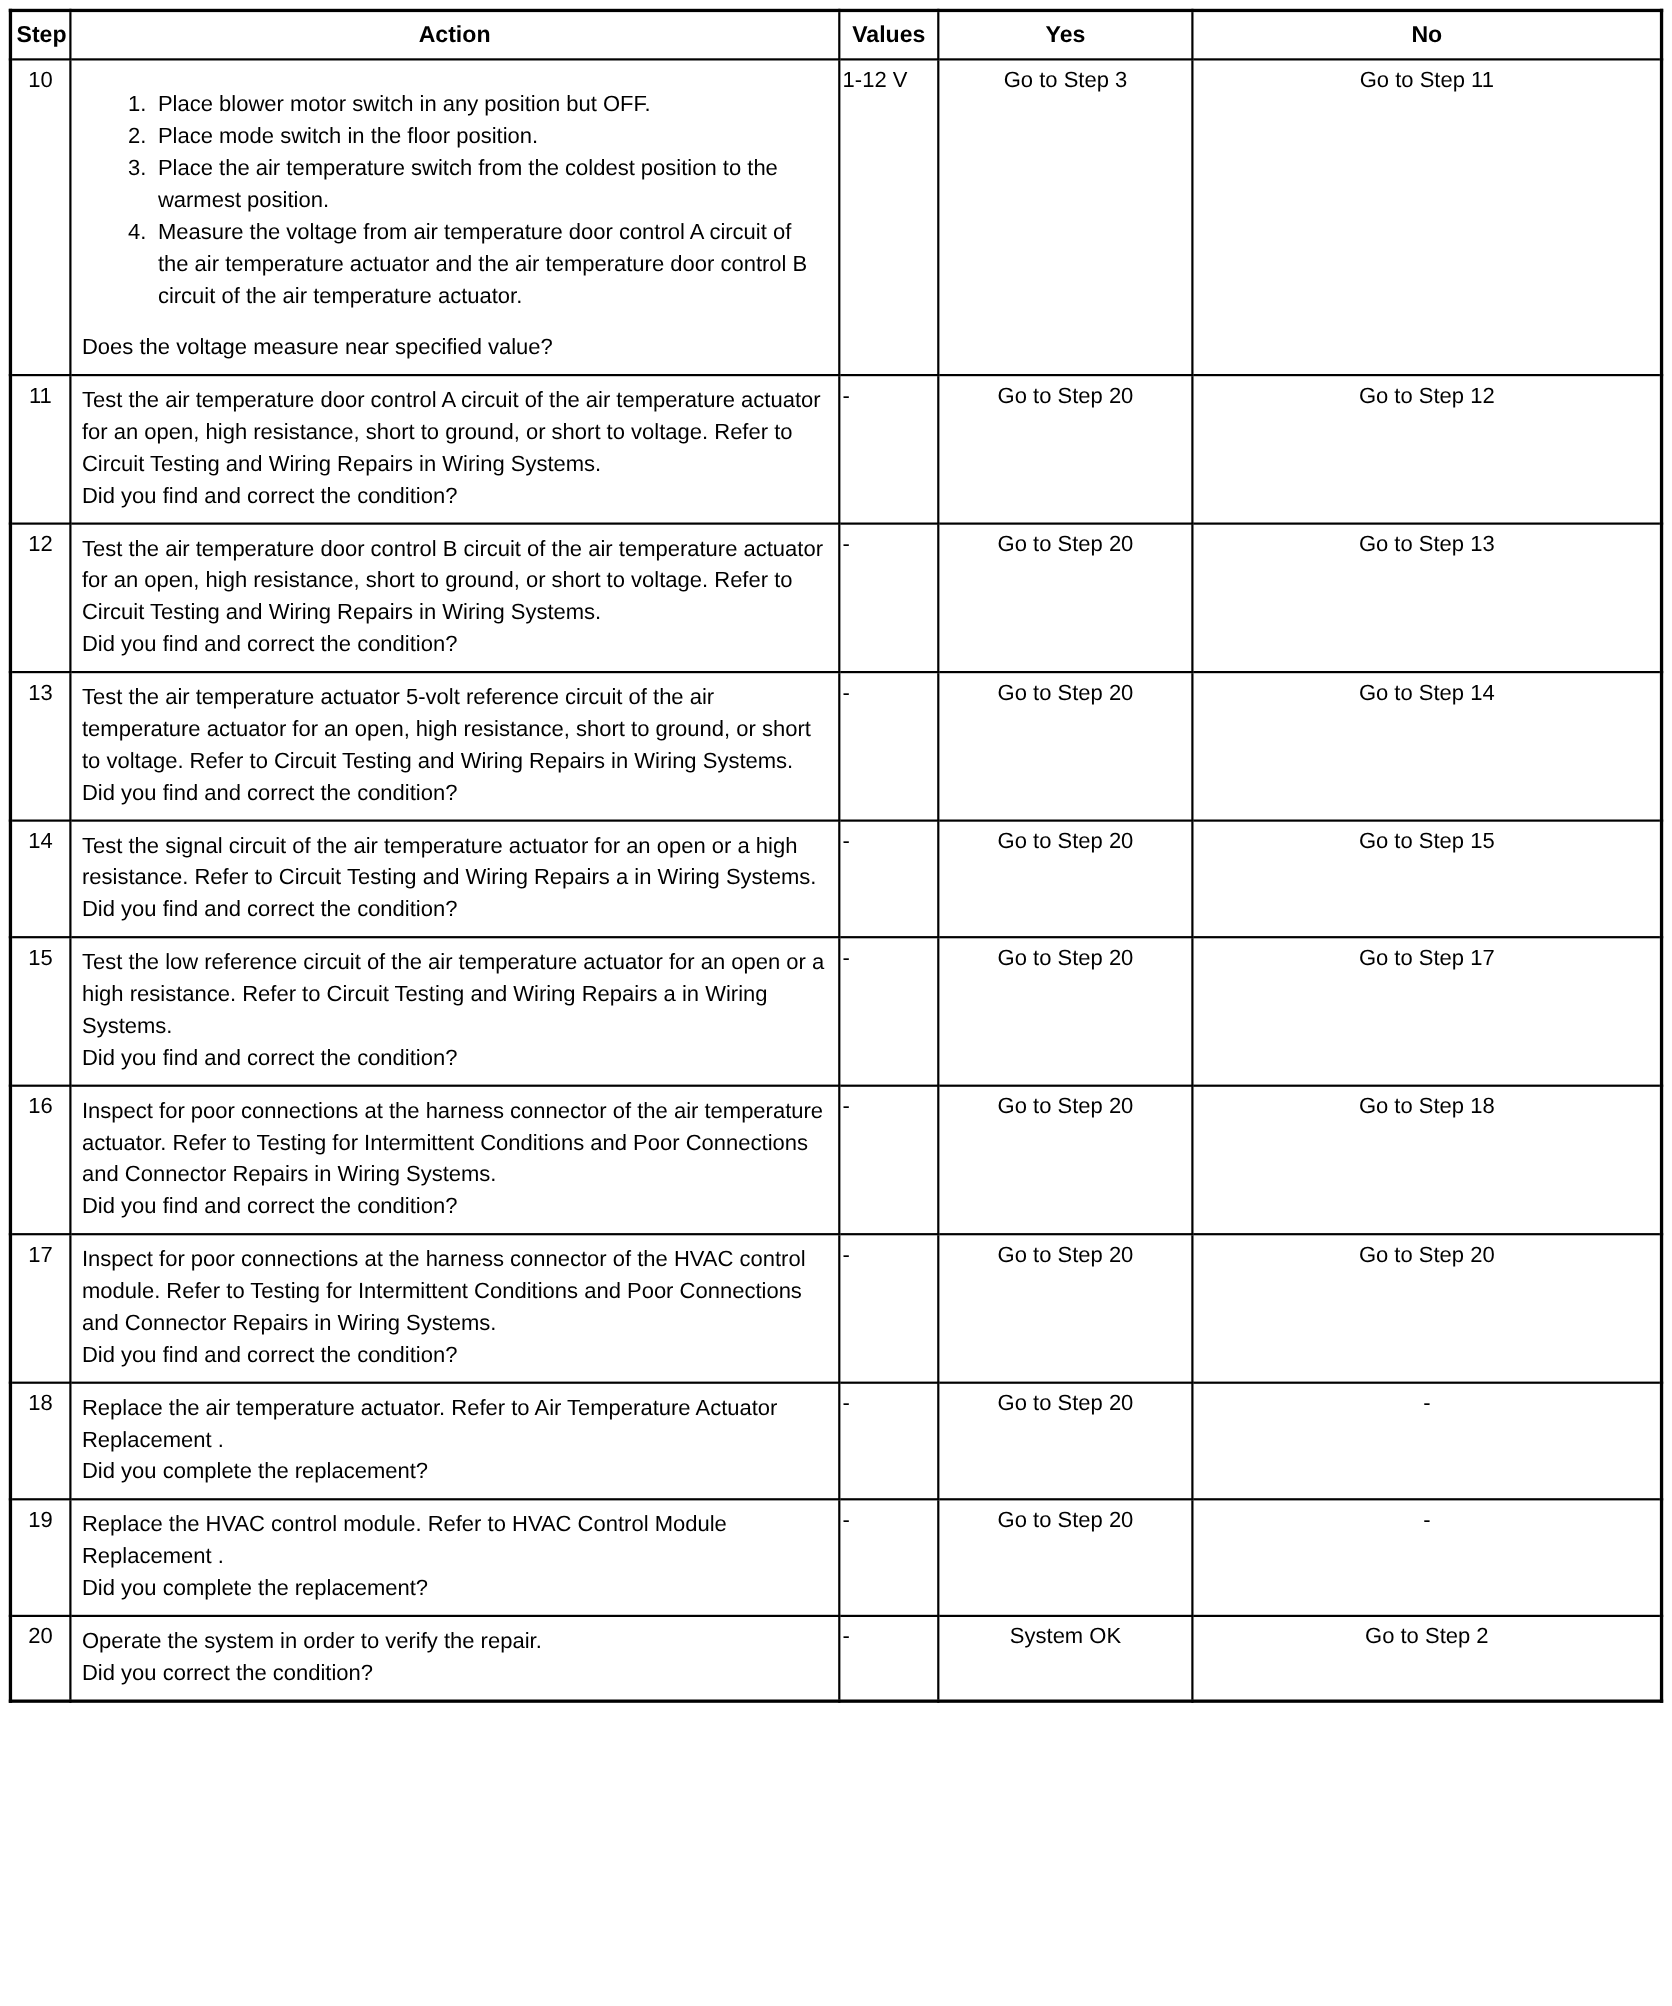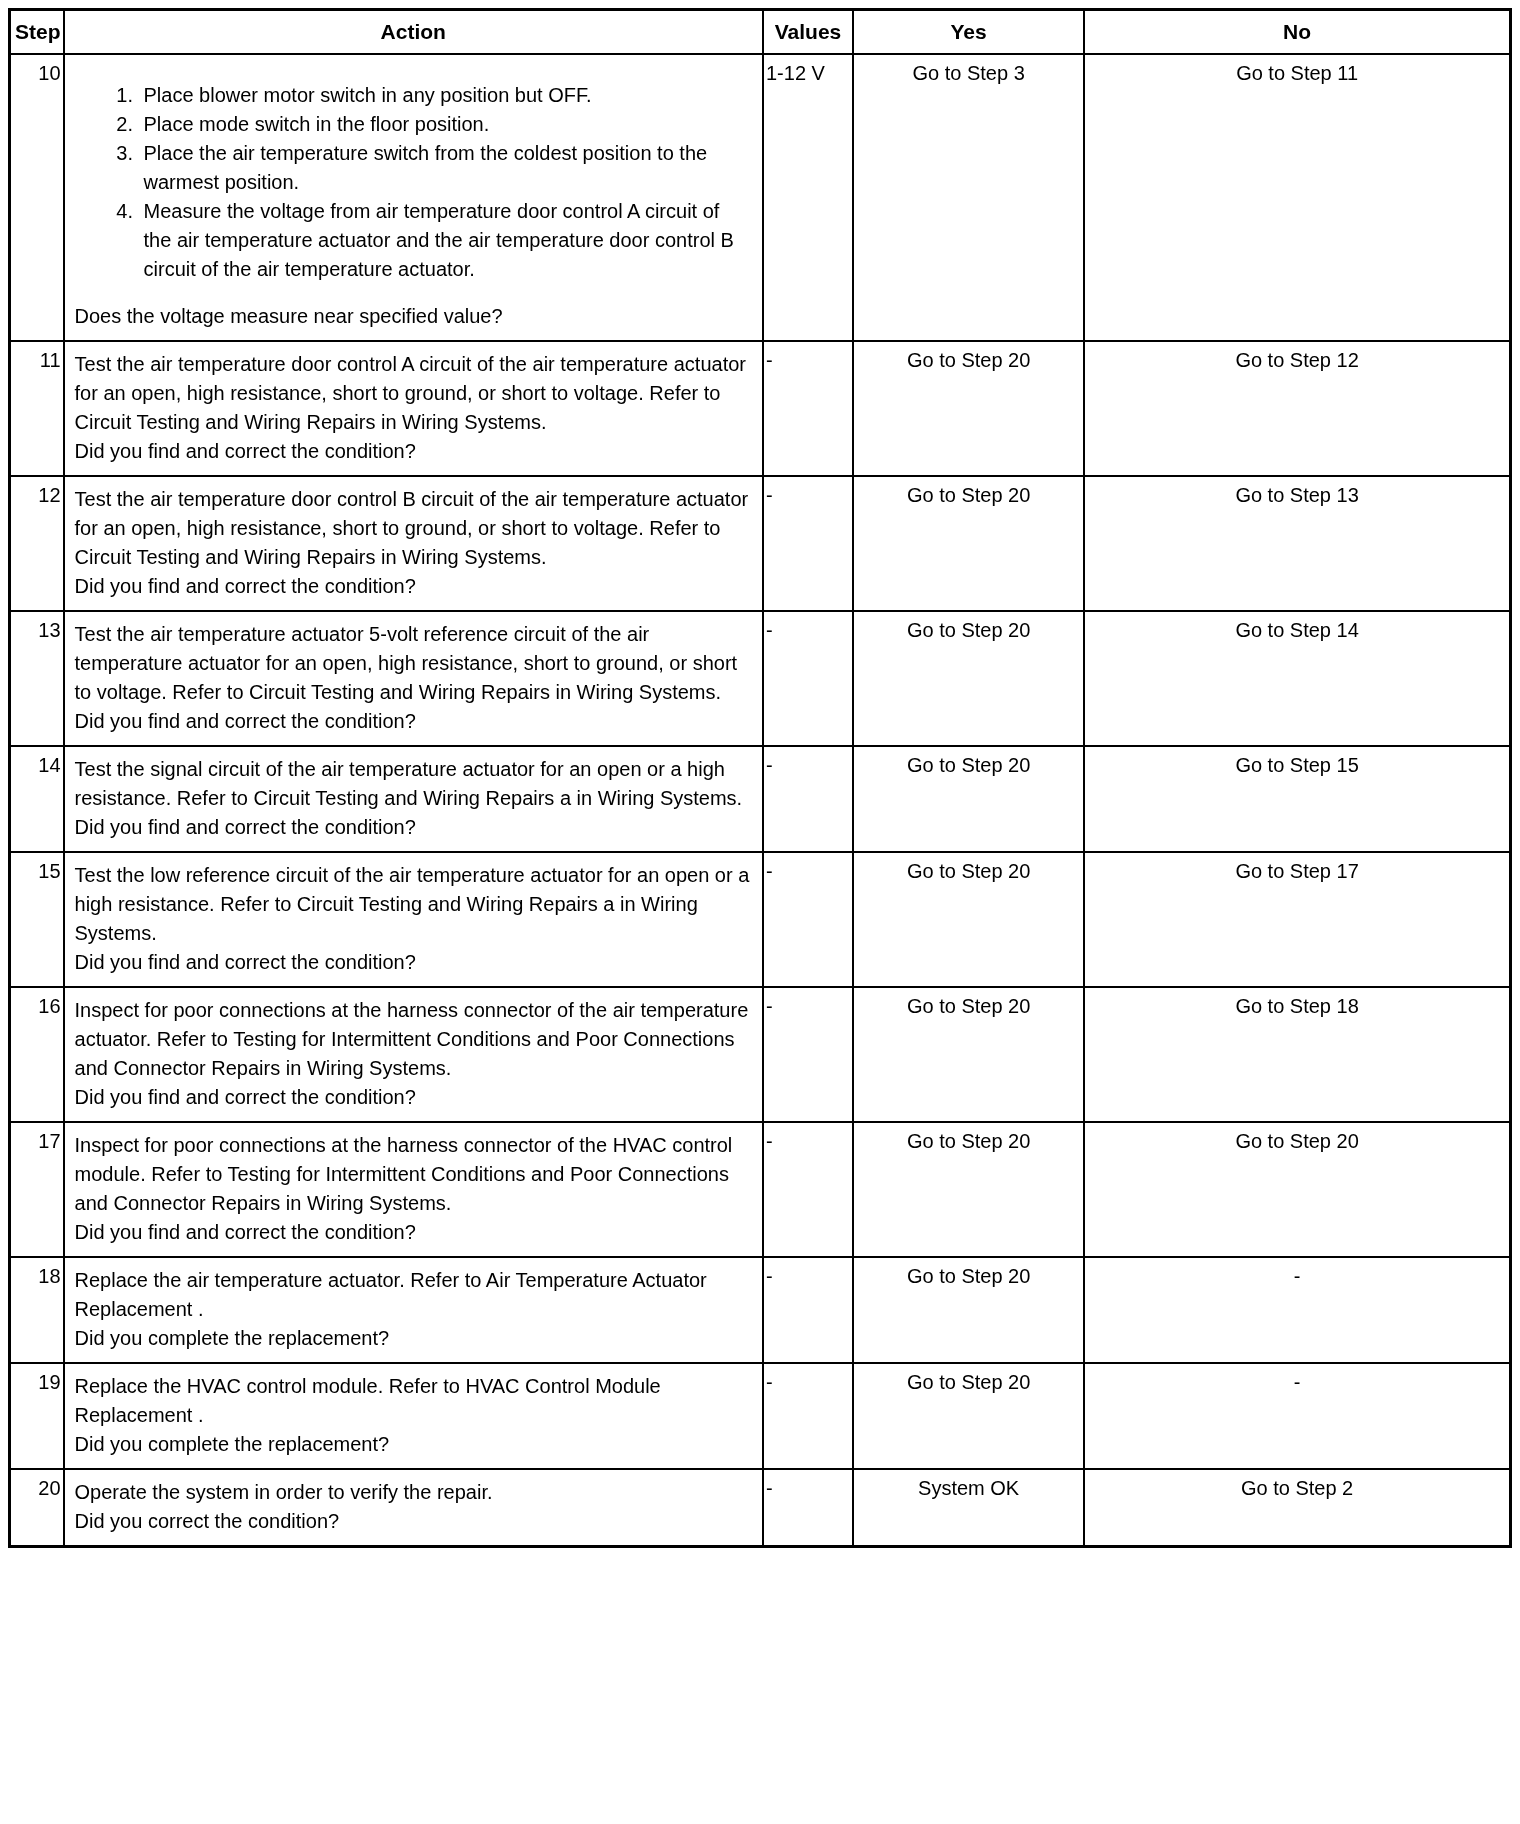--- a/index.html
+++ b/index.html
@@ -26,21 +26,21 @@
   table.diag th, table.diag td {
     border: 2px solid #000;
     vertical-align: top;
   }
   table.diag th {
     font-weight: bold;
     padding: 6px 4px;
     font-size: 21px;
   }
   td.cell-step {
-    text-align: right;
+    text-align: center;
     vertical-align: middle;
     padding: 4px 2px;
   }
   td.cell-action {
     vertical-align: top;
     padding: 8px 10px 9px 10px;
   }
   td.cell-values {
     text-align: left;
     vertical-align: middle;

